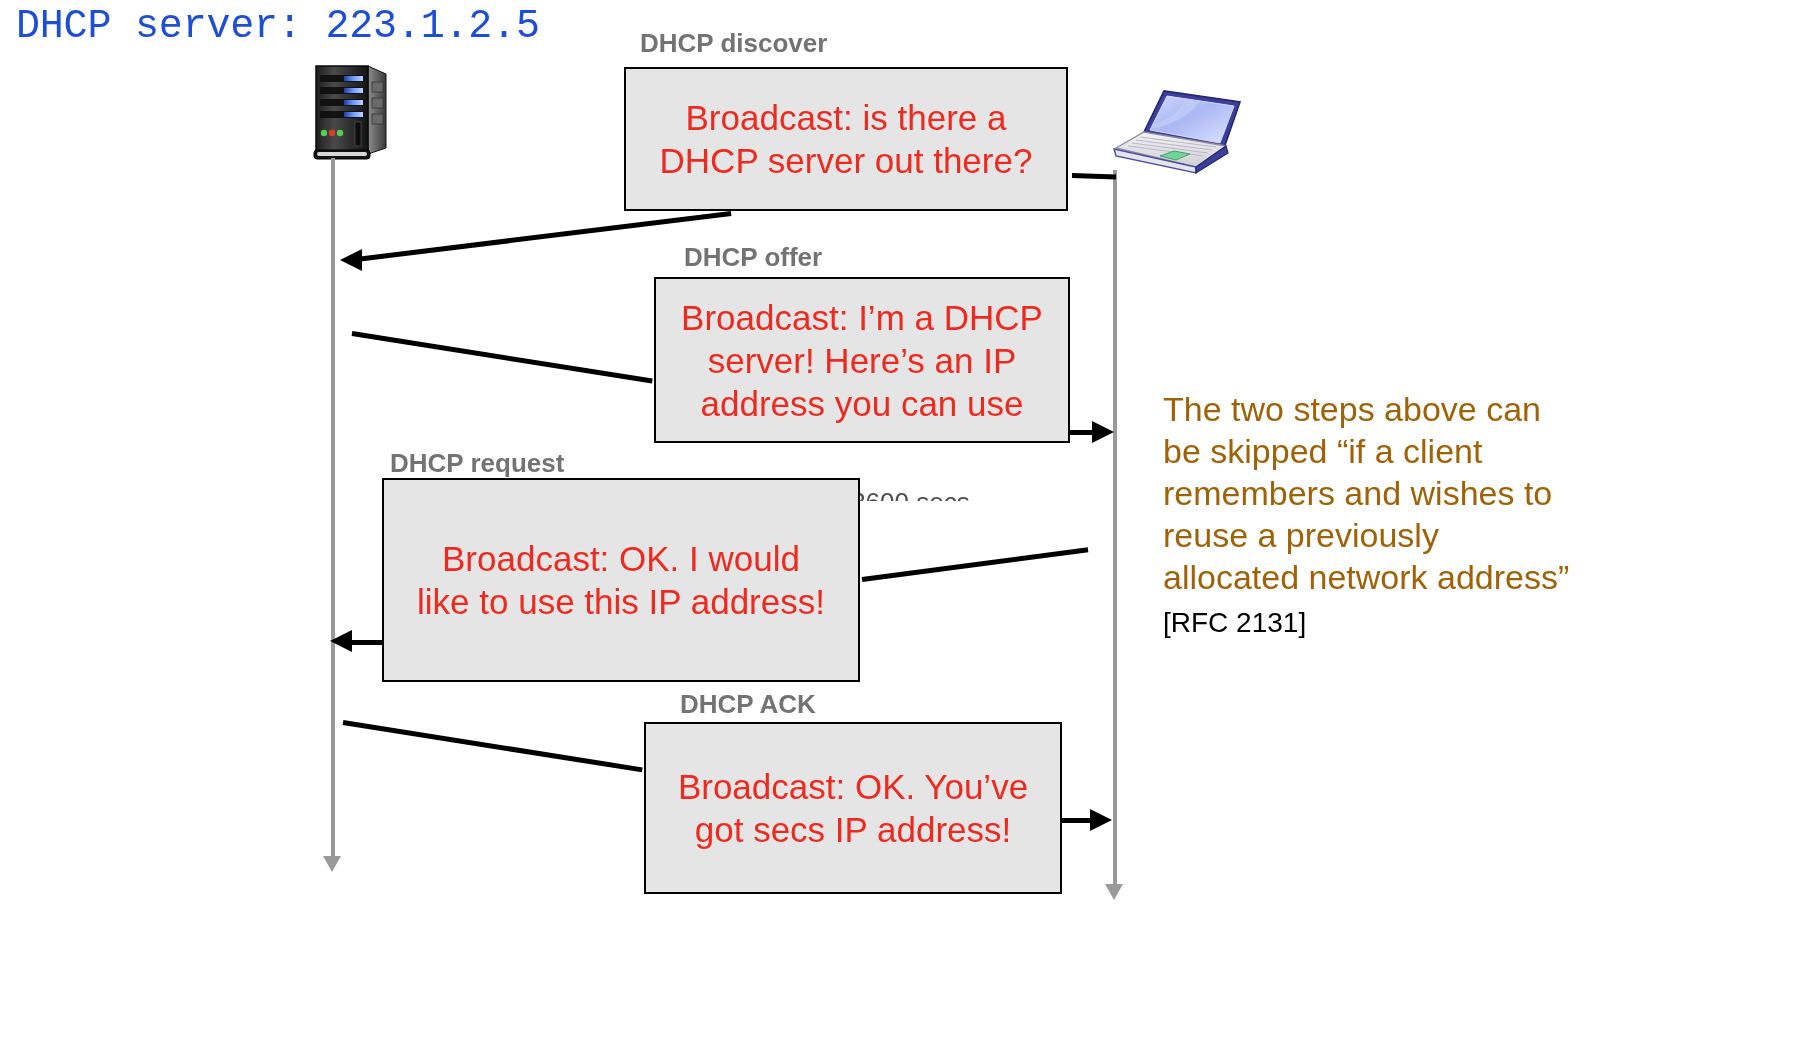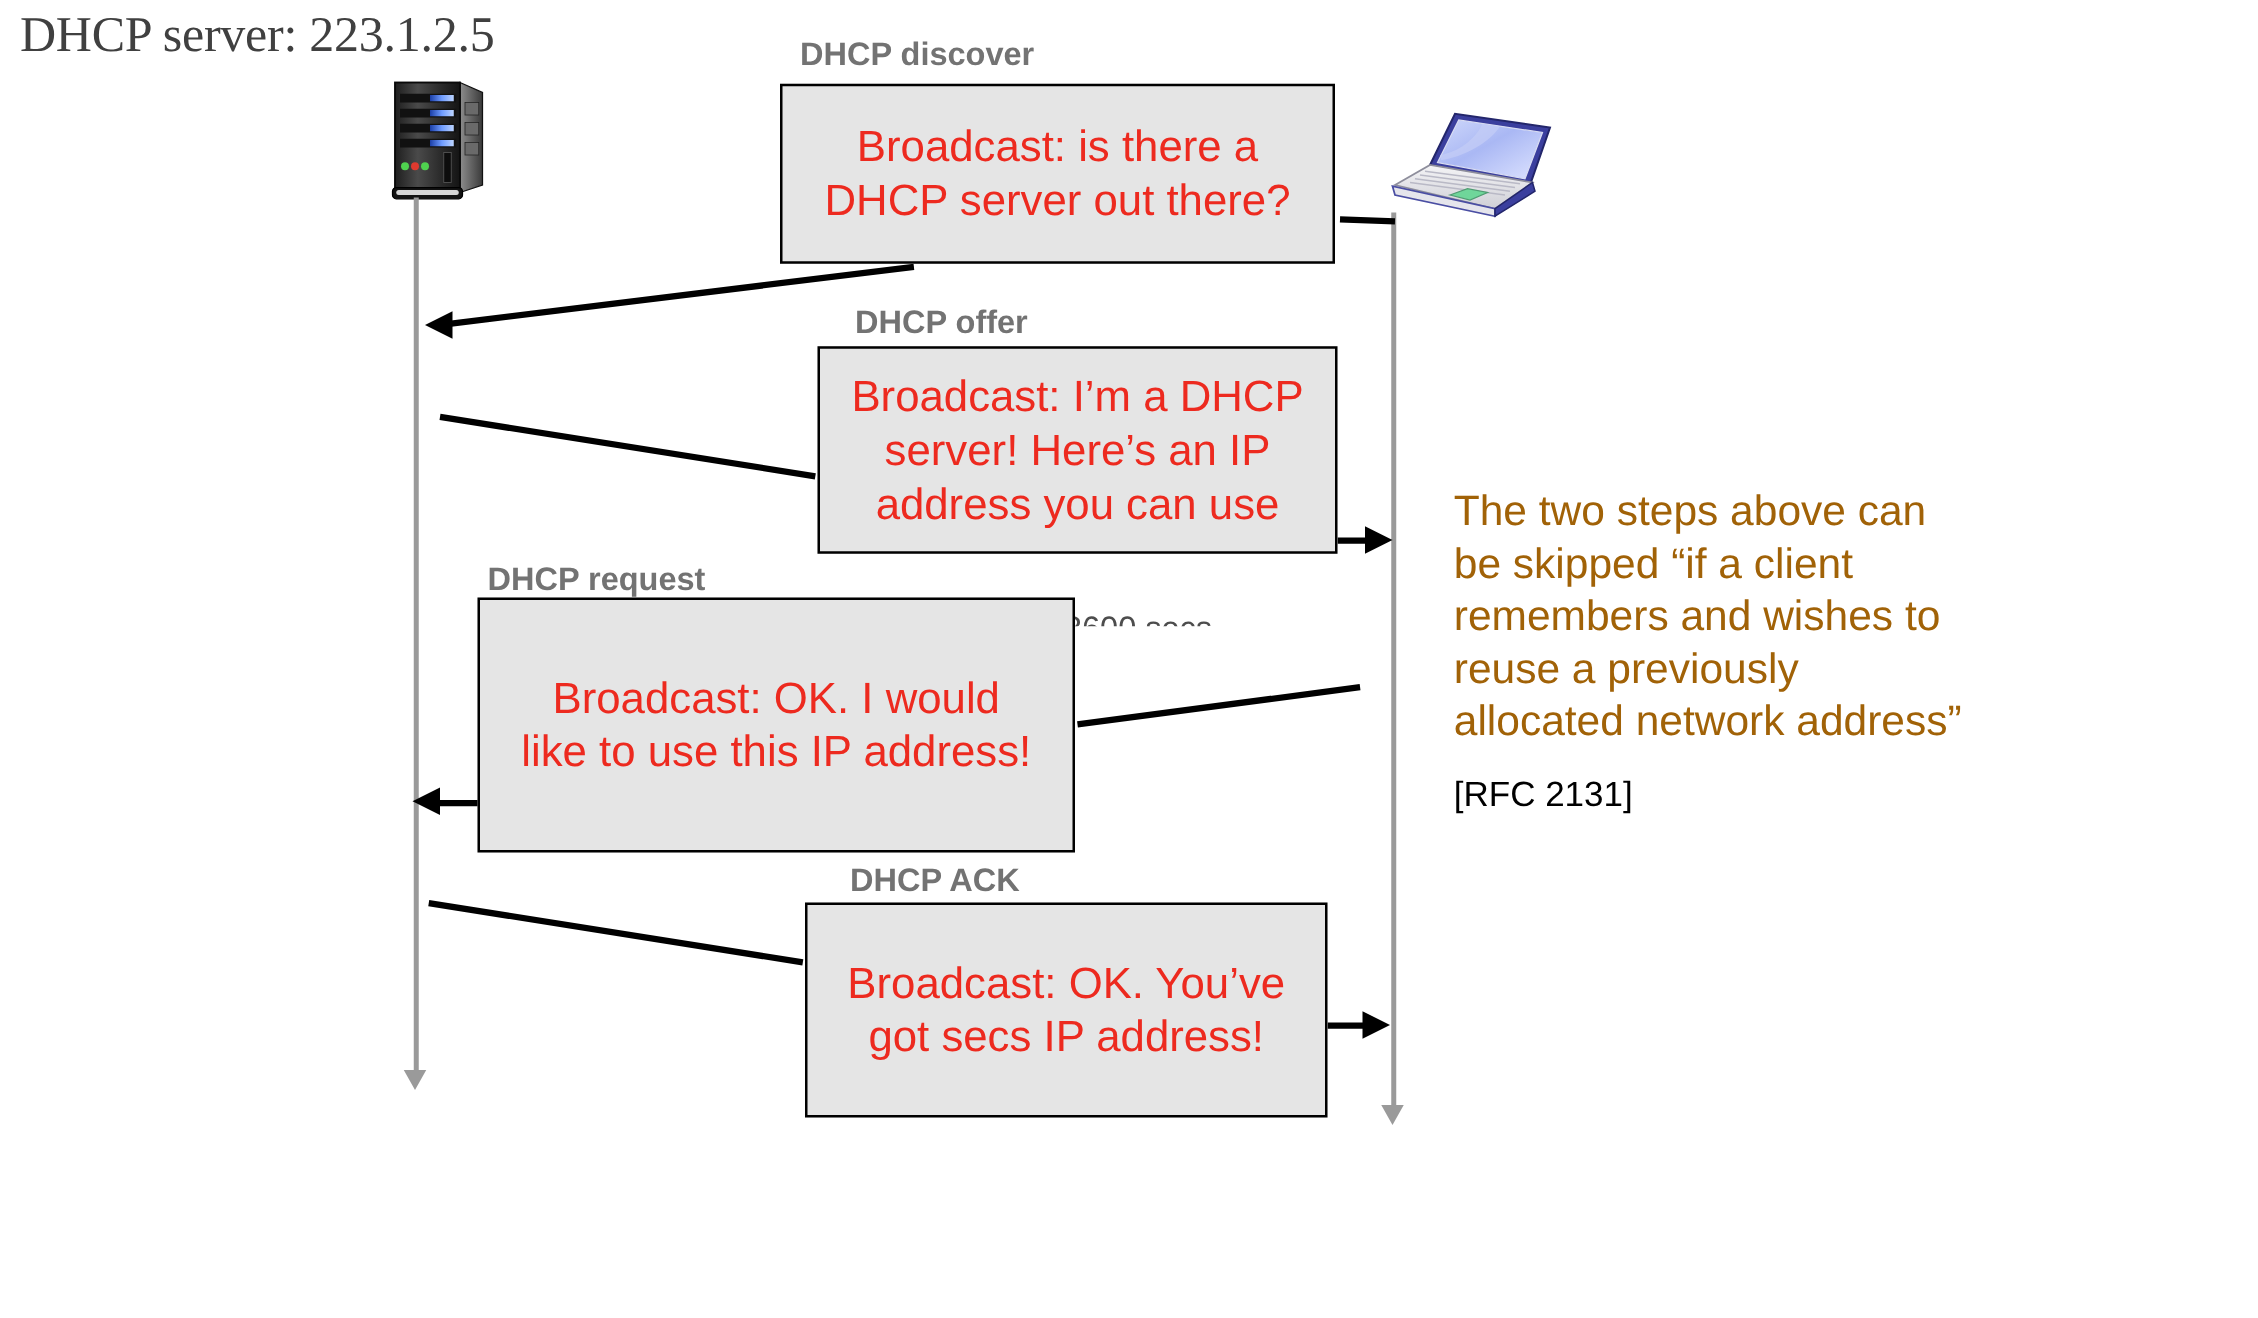--- a/index.html
+++ b/index.html
@@ -12,24 +12,24 @@
     width: 1806px;
     height: 1054px;
     background: #ffffff;
     overflow: hidden;
     font-family: "Liberation Sans", sans-serif;
   }
 
   
   .endpoint-label {
     position: absolute;
-    font-family: Liberation Serif, serif;
+    font-family: Liberation Mono, monospace;
     font-size: 40px;
     font-weight: 400;
-    color: #404040;
+    color: #1d4ed8;
     white-space: nowrap;
     letter-spacing: -0.2px;
   }
   #server-label { left: 16px;  top: 4px; }
   #client-label { left: 1110px; top: 26px; }
 
   
   .lifeline {
     position: absolute;
     width: 4px;
@@ -110,21 +110,21 @@
     font-size: 34px;
     line-height: 42px;
     color: #a16207;
     white-space: pre-line;
   }
   #note .note-ref {
     font-family: "Liberation Sans", sans-serif;
     font-size: 28px;
     line-height: 38px;
     color: #000000;
-    margin-top: 19px;
+    margin-top: 6px;
   }
 
   
   .clipped-line {
     position: absolute;
     left: 730px;
     top: 484px;
     width: 270px;
     height: 14px;
     overflow: hidden;

